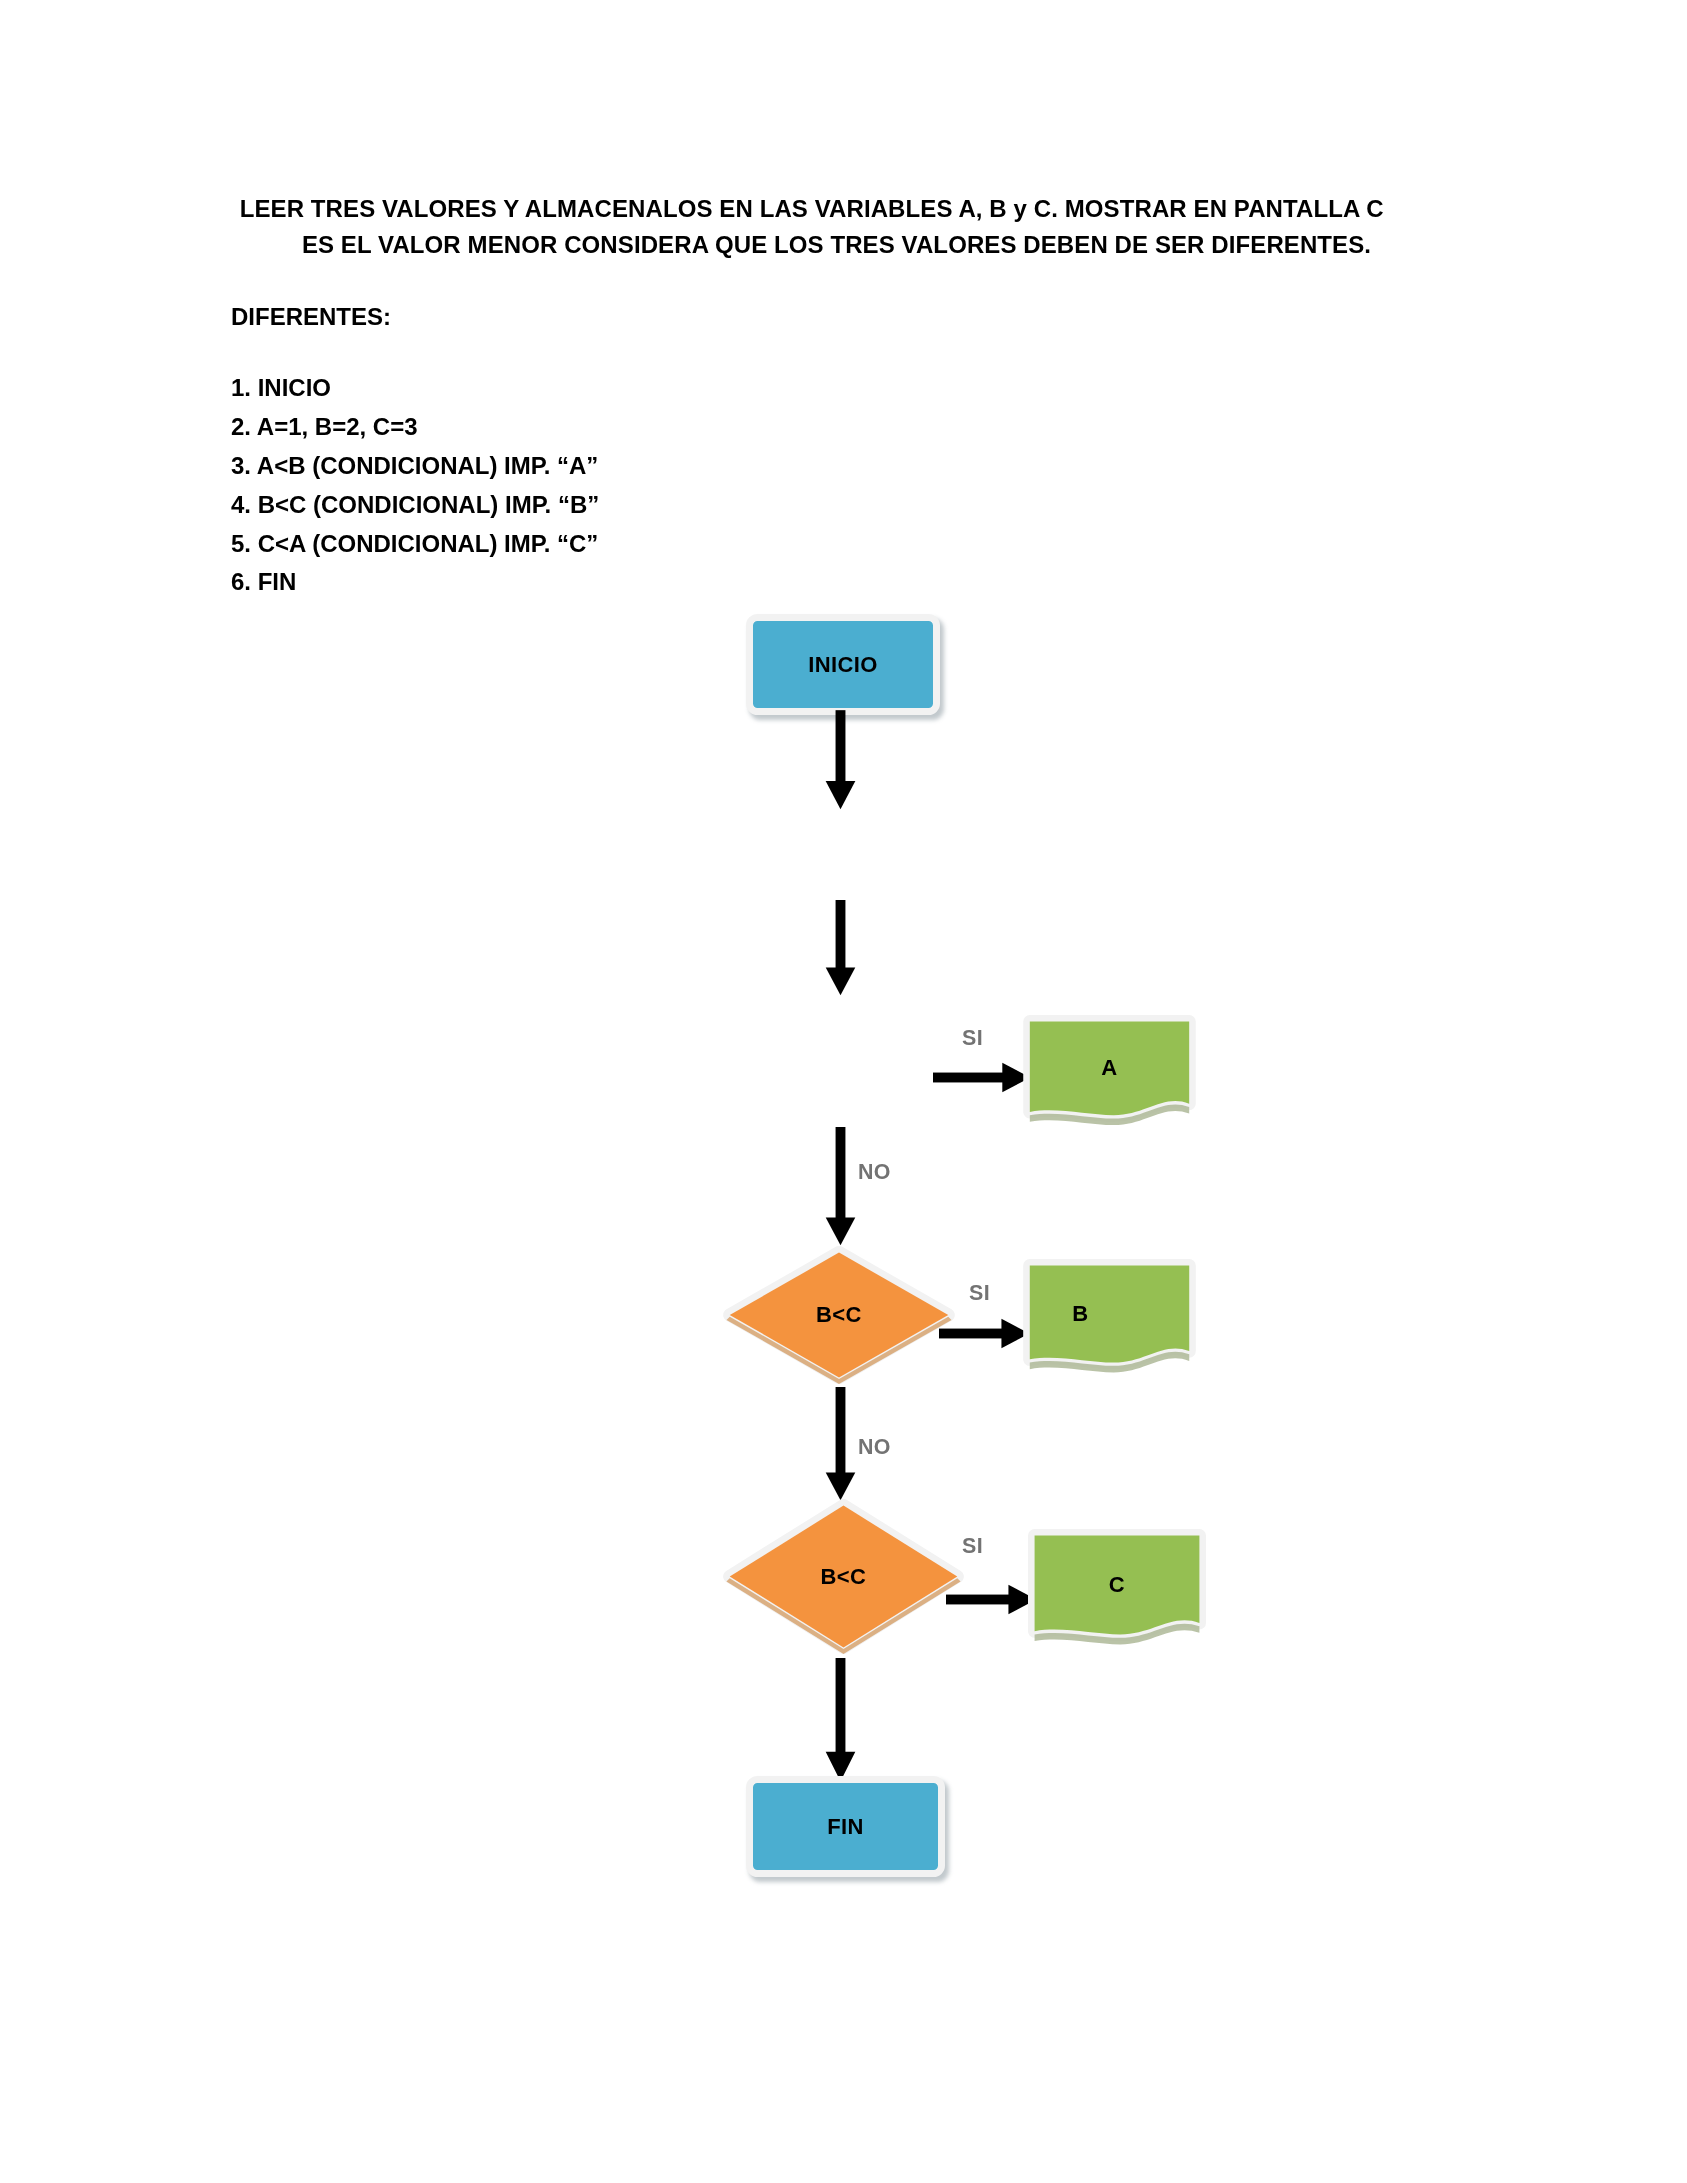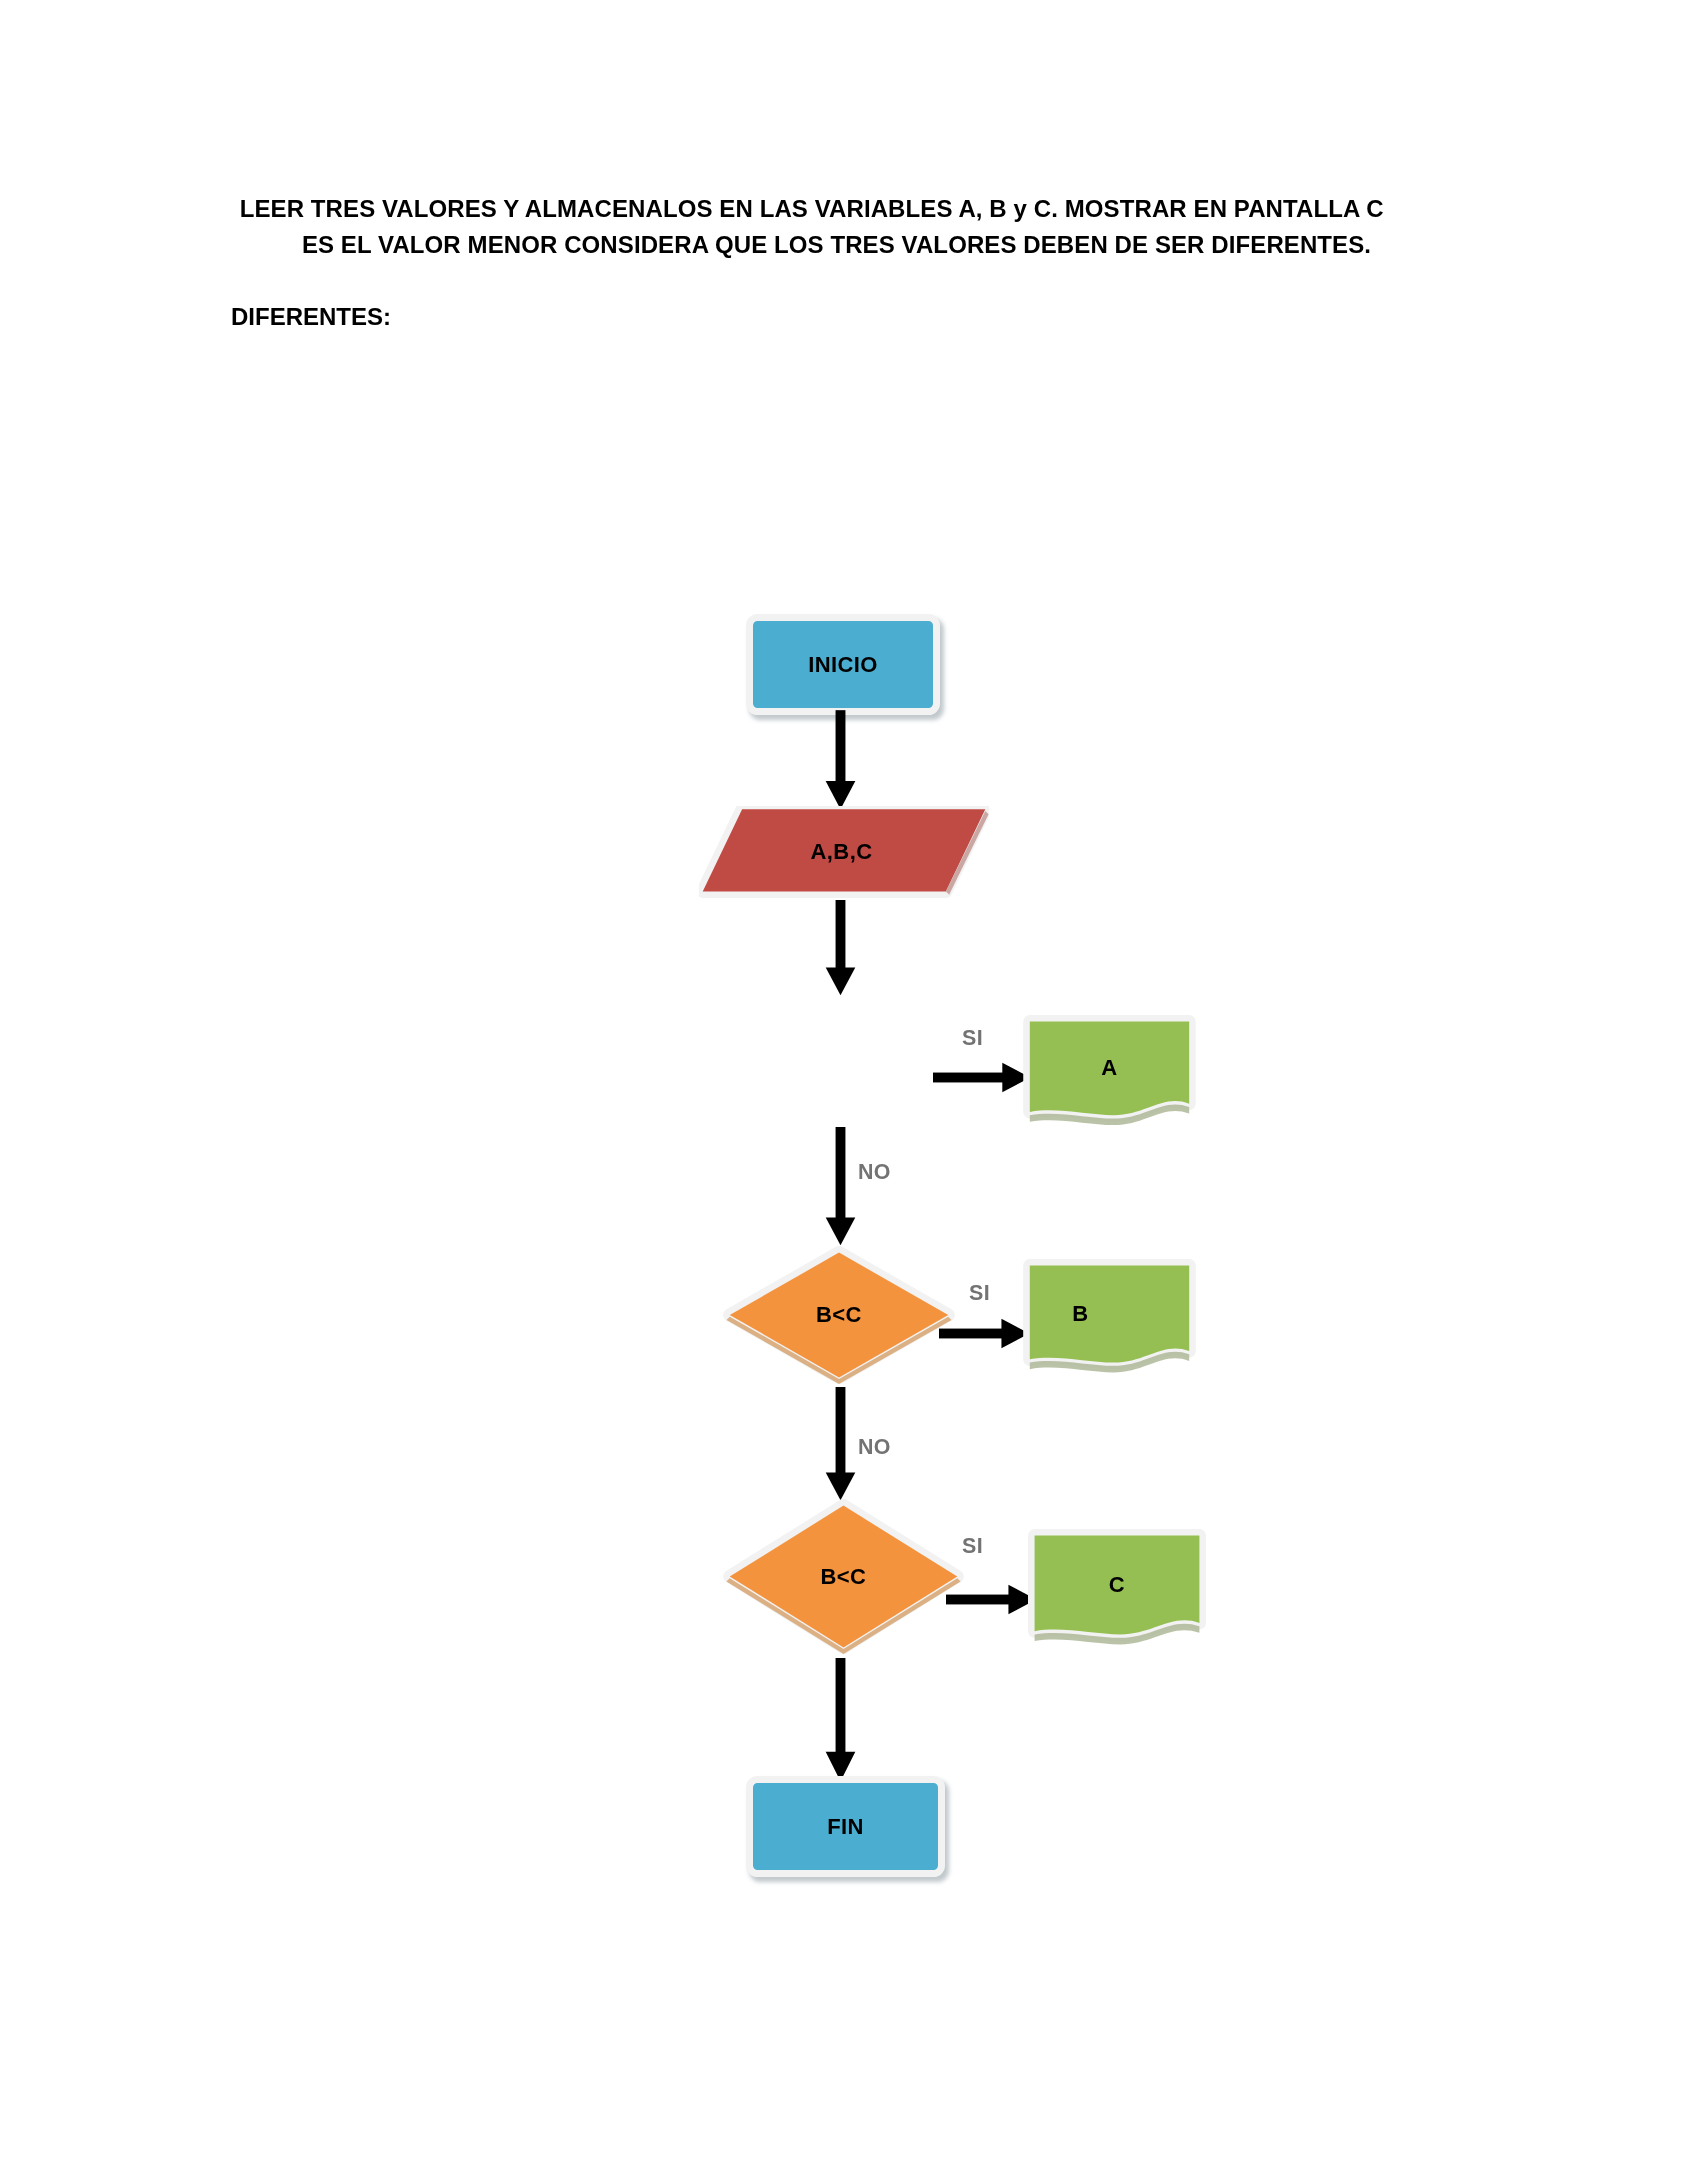--- a/index.html
+++ b/index.html
@@ -116,40 +116,40 @@
 </style>
 </head>
 <body>
 
 <div id="page">
 
   <div id="doc-title">LEER TRES VALORES Y ALMACENALOS EN LAS VARIABLES A, B y C. MOSTRAR EN PANTALLA CUAL ES EL VALOR MENOR CONSIDERA QUE LOS TRES VALORES DEBEN DE SER DIFERENTES.</div>
 
   <div id="algoritmo-heading">DIFERENTES:</div>
 
+  <div id="algoritmo-list">
+    <div class="step">1. INICIO</div>
+    <div class="step">2. A=1, B=2, C=3</div>
+    <div class="step">3. A&lt;B (CONDICIONAL) IMP. “A”</div>
+    <div class="step">4. B&lt;C (CONDICIONAL) IMP. “B”</div>
+    <div class="step">5. C&lt;A (CONDICIONAL) IMP. “C”</div>
+    <div class="step">6. FIN</div>
+  </div>
 
   <div class="node terminator" style="left:746px; top:614px; width:194px; height:101px;">
     <span class="node-label">INICIO</span>
   </div>
 
   <div class="arrow" style="left:824px; top:710px;">
     <svg width="33" height="101" viewBox="0 0 40 122">
       <rect x="14" y="0" width="12" height="90" fill="#000000"></rect>
       <polygon points="20,120 2,86 38,86" fill="#000000"></polygon>
     </svg>
   </div>
 
-  <div class="parallelogram-wrap" style="left:699px; top:806px; width:290px; height:92px;">
-    <svg width="290" height="92" viewBox="0 0 352 112">
-      <polygon points="52,4 348,4 300,104 4,104" fill="#F2F2F2" stroke="#F2F2F2" stroke-width="16" stroke-linejoin="round"></polygon>
-      <polygon points="52,4 348,4 300,104 4,104" fill="#C04A44"></polygon>
-      <polygon points="348,6 352,10 304,108 300,104" fill="#C49A95" opacity="0.85"></polygon>
-    </svg>
-    <span class="node-label">A,B,C</span>
-  </div>
 
   <div class="arrow" style="left:824px; top:900px;">
     <svg width="33" height="97" viewBox="0 0 40 118">
       <rect x="14" y="0" width="12" height="86" fill="#000000"></rect>
       <polygon points="20,116 2,82 38,82" fill="#000000"></polygon>
     </svg>
   </div>
 
 
   <span class="branch-label" style="left:962px; top:1026px;">SI</span>

